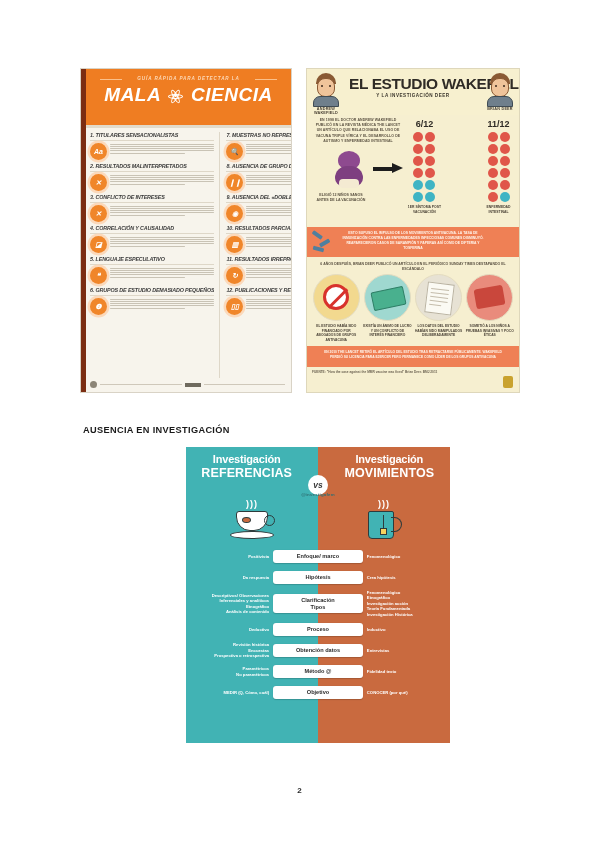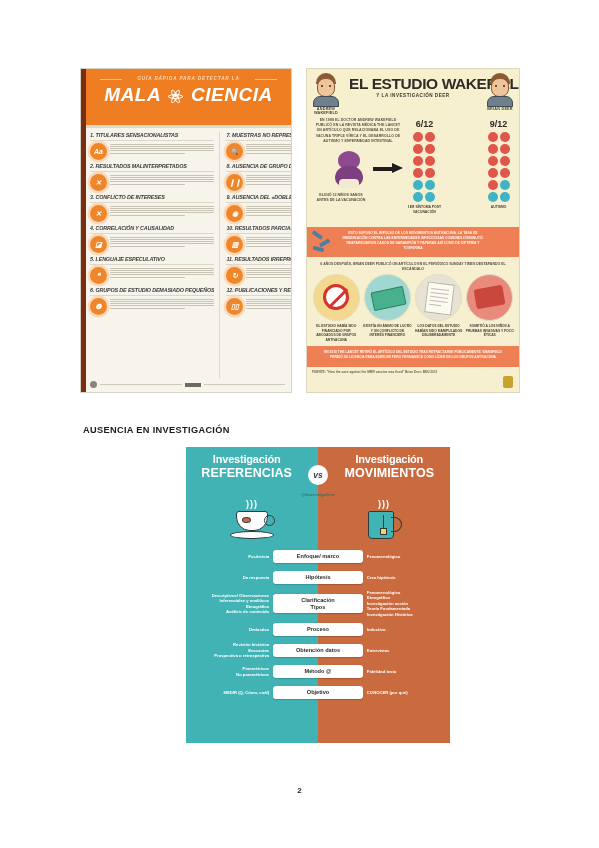--- a/index.html
+++ b/index.html
@@ -129,21 +129,21 @@
 
   
   .infoC{position:absolute;left:186px;top:447px;width:264px;height:312px;overflow:hidden;}
   .cLeftBg{position:absolute;left:0;top:0;width:50%;height:100%;background:#41b3b4;}
   .cRightBg{position:absolute;right:0;top:0;width:50%;height:100%;background:#c96a3f;}
   .cHead{position:absolute;left:0;right:0;top:0;height:48px;}
   .cHeadTitle{position:absolute;top:6px;width:42%;text-align:center;color:#fff;font-weight:bold;}
   .cHeadTitle.l{left:2%;} .cHeadTitle.r{right:2%;}
   .cHeadTitle .w1{display:block;font-size:11px;letter-spacing:-.2px;}
   .cHeadTitle .w2{display:block;font-size:12.5px;letter-spacing:.1px;margin-top:1px;}
-  .vsBadge{position:absolute;left:50%;top:18px;transform:translateX(-50%);width:20px;height:20px;
+  .vsBadge{position:absolute;left:50%;top:28px;transform:translateX(-50%);width:20px;height:20px;
            border-radius:50%;background:#fff;display:flex;align-items:center;justify-content:center;
            color:#3c3c3c;font-size:8.5px;font-weight:bold;font-style:italic;text-align:right;}
   .cHandle{position:absolute;left:50%;top:45px;transform:translateX(-50%);font-size:4.4px;
            font-weight:bold;color:#2f6f72;letter-spacing:.2px;}
   .cCups{position:absolute;left:0;right:0;top:52px;height:46px;}
   .cupWrap{position:absolute;top:0;width:50%;height:100%;}
   .cupWrap.l{left:0;} .cupWrap.r{left:50%;}
   .steam{position:absolute;left:50%;top:0;transform:translateX(-50%);color:#fff;font-size:9px;font-weight:bold;letter-spacing:1px;}
   .coffee{position:absolute;left:50%;top:12px;transform:translateX(-50%);width:44px;height:30px;}
   .coffeeCup{position:absolute;left:6px;top:0;width:32px;height:20px;background:#fff;
@@ -407,36 +407,36 @@
               <div class="dot"></div>
               <div class="dot"></div>
             <div class="dot blue"></div>
               <div class="dot blue"></div>
               <div class="dot blue"></div>
               <div class="dot blue"></div>
           </div>
           <div class="bStatLbl">1ER SÍNTOMA POST VACUNACIÓN</div>
         </div>
         <div class="bStat">
-          <div class="bStatNum">9/12</div>
+          <div class="bStatNum">11/12</div>
           <div class="dots">
             <div class="dot"></div>
               <div class="dot"></div>
               <div class="dot"></div>
               <div class="dot"></div>
             <div class="dot"></div>
               <div class="dot"></div>
               <div class="dot"></div>
               <div class="dot"></div>
             <div class="dot"></div>
+              <div class="dot"></div>
+              <div class="dot"></div>
               <div class="dot blue"></div>
-              <div class="dot blue"></div>
-              <div class="dot blue"></div>
-          </div>
-          <div class="bStatLbl">AUTISMO</div>
+          </div>
+          <div class="bStatLbl">ENFERMEDAD INTESTINAL</div>
         </div>
       </div>
 
       <div class="bBand">
         <p>ESTO SUPUSO EL IMPULSO DE LOS MOVIMIENTOS ANTIVACUNA. LA TASA DE INMUNIZACIÓN CONTRA LAS ENFERMEDADES INFECCIOSAS COMUNES DISMINUYÓ. REAPARECIERON CASOS DE SARAMPIÓN Y PAPERAS ASÍ COMO DE DIFTERIA Y TOSFERINA</p>
       </div>
       <div class="syringe">
           <i></i>
           <i></i>
           <i></i>

